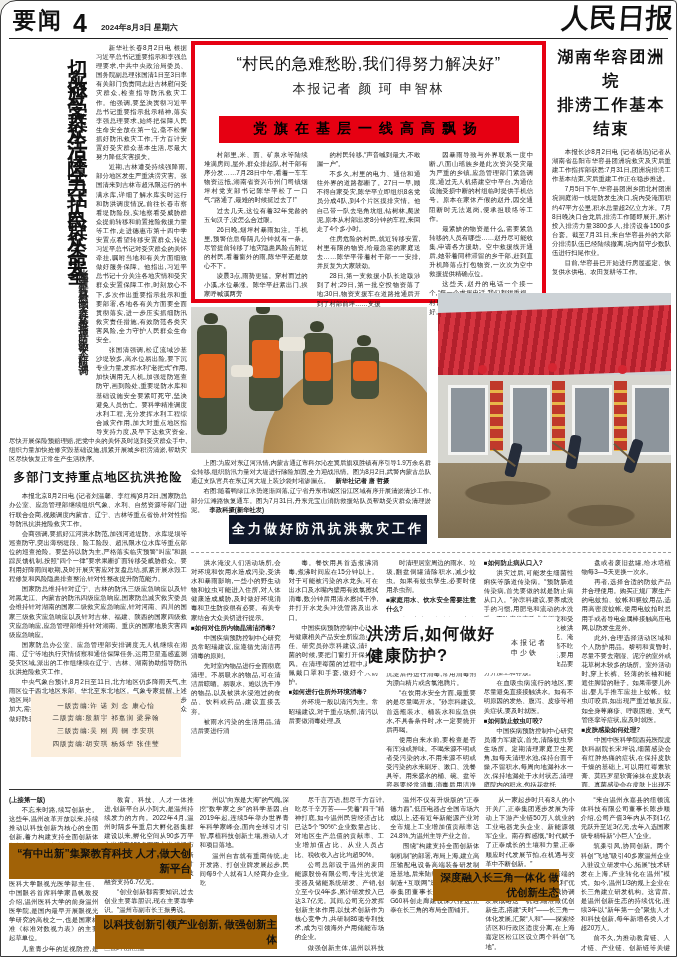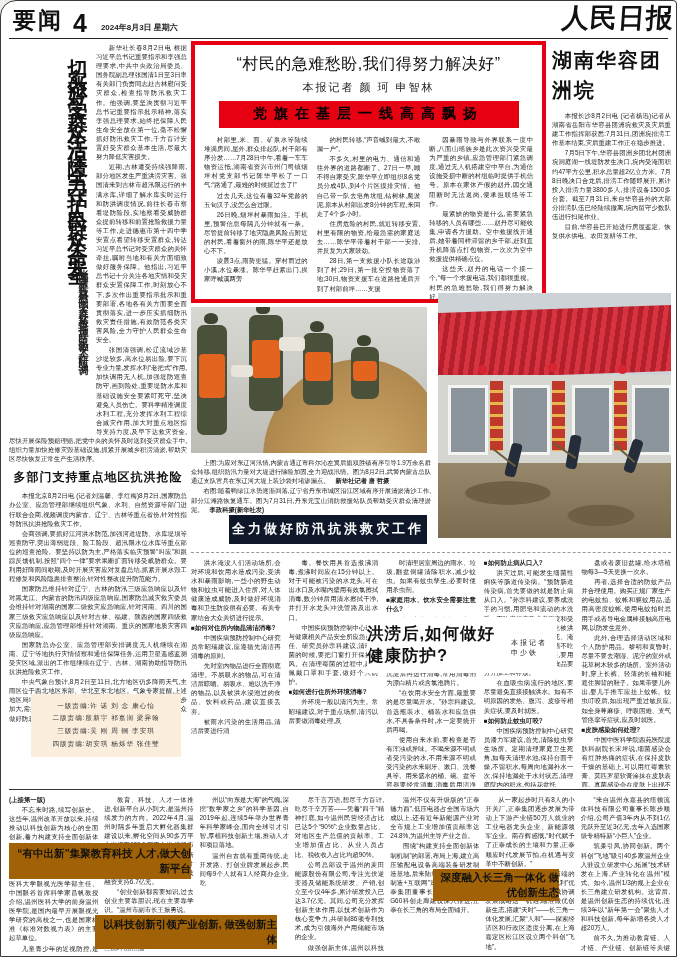--- a/index.html
+++ b/index.html
@@ -26,30 +26,30 @@
   .vhead .h1a,.vhead .h1b{font-size:20px;font-weight:bold;letter-spacing:9px;width:27px;line-height:27px;}
   .vhead .kick{font-size:10px;font-weight:bold;letter-spacing:4px;width:16px;line-height:16px;margin-top:2px;color:#222;}
   .h2-flood{clear:none;font-size:12px;font-weight:bold;text-align:center;letter-spacing:1px;margin:6px 0 5px 0;}
   .editors{position:absolute;left:22px;bottom:2px;width:150px;background:#fbeedd;
            padding:6px 8px;box-sizing:border-box;}
   .editors div{font-size:6.6px;line-height:1.95;color:#333;text-align:center;letter-spacing:1px;}
   
   .featured{position:absolute;left:190px;top:40px;width:355px;height:262px;border:4px solid #e60012;
             box-sizing:border-box;padding:7px 9px 6px 9px;background:#fff;}
   .featured .title{font-size:16px;font-weight:normal;text-align:center;letter-spacing:0.5px;margin-top:2px;}
-  .featured .byline{font-size:11px;text-align:center;margin:5px 0 6px 0;letter-spacing:2px;color:#222;}
+  .featured .byline{font-size:13px;text-align:center;margin:5px 0 18px 0;letter-spacing:2px;color:#222;}
   .featured .banner{width:300px;margin:0 auto 7px auto;background:#e60012;color:#000000;
                     font-size:14px;font-weight:bold;text-align:center;letter-spacing:7px;
                     padding:4px 0 5px 0;}
   .featured .cols{display:flex;gap:9px;height:168px;overflow:hidden;}
   .featured .col{flex:1;overflow:hidden;}
   
   .hunan{position:absolute;left:551px;top:44px;width:119px;height:244px;overflow:hidden;
          border-bottom:1px dashed #888;padding-bottom:4px;}
-  .hunan .h{font-size:20px;font-weight:bold;text-align:left;letter-spacing:2px;line-height:1.5;margin-bottom:6px;}
+  .hunan .h{font-size:16px;font-weight:bold;text-align:center;letter-spacing:2px;line-height:1.5;margin-bottom:6px;}
   
   .photo{position:absolute;overflow:hidden;background:#c9c9c4;}
   .ph-left{left:190px;top:306px;width:236px;height:146px;background:linear-gradient(#d8d8d3,#bdbcb5);}
   .ph-right{left:437px;top:292px;width:233px;height:245px;background:#ccd2d6;}
   .sand{position:absolute;right:-14px;bottom:-10px;width:178px;height:104px;
         background:radial-gradient(ellipse at 55% 105%,#d0aa6c 0%,#b78f54 55%,#9d7a45 100%);
         border-radius:55% 45% 0 0/95% 75% 0 0;}
   .soldier{position:absolute;background:#49513a;border-radius:7px;}
   .soldier .vest{position:absolute;left:8%;right:8%;top:26%;height:40%;background:#e2641f;border-radius:4px;}
   .soldier .head{position:absolute;left:22%;top:-12px;width:14px;height:11px;background:#3d4430;border-radius:50% 50% 40% 40%;}
@@ -154,20 +154,21 @@
           <p>因暴雨导致与外界联系一度中断,八面山瑶族乡是此次资兴受灾最为严重的乡镇,应急管理部门紧急调度,通过无人机搭建空中平台,为通信设施受损中断的村组临时提供手机信号。原本在家休产假的赵丹,因交通阻断时无法返岗,便承担联络等工作。</p>
           <p>最紧缺的物资是什么,需要紧急转移的人员有哪些……赵丹尽可能收集,申请各方援助。空中救援线开通后,她带着同样滞留的乡干部,赶到直升机降落点打包物资,一次次为空中救援提供精确点位。</p>
           <p>这些天,赵丹的电话一个接一个,“每一个求援电话,我们都很重视。村民的急难愁盼,我们得努力解决好。”</p>
         </div>
     </div>
   </div>
 
   <div class="hunan body-sm">
     <div class="h">
       <div>湖南华容团洲垸</div>
+      <div>排涝工作基本结束</div>
     </div>
     <div>
         <p>本报长沙8月2日电 (记者杨迅)记者从湖南省岳阳市华容县团洲垸救灾及灾后重建工作指挥部获悉:7月31日,团洲垸排涝工作基本结束,灾后重建工作正在稳步推进。</p>
         <p>7月5日下午,华容县团洲乡团北村团洲垸洞庭湖一线堤防发生决口,垸内受淹面积约47平方公里,积水总量超2亿立方米。7月8日晚决口合龙后,排涝工作随即展开,累计投入排涝力量3800多人,排涝设备1500多台套。截至7月31日,来自华容县外的大部分排涝队伍已经陆续撤离,垸内留守少数队伍进行扫尾作业。</p>
         <p>目前,华容县已开始进行房屋鉴定、恢复供水供电、农田复耕等工作。</p>
       </div>
   </div>
 
   <div class="photo ph-left">
     <div class="sand"></div>

